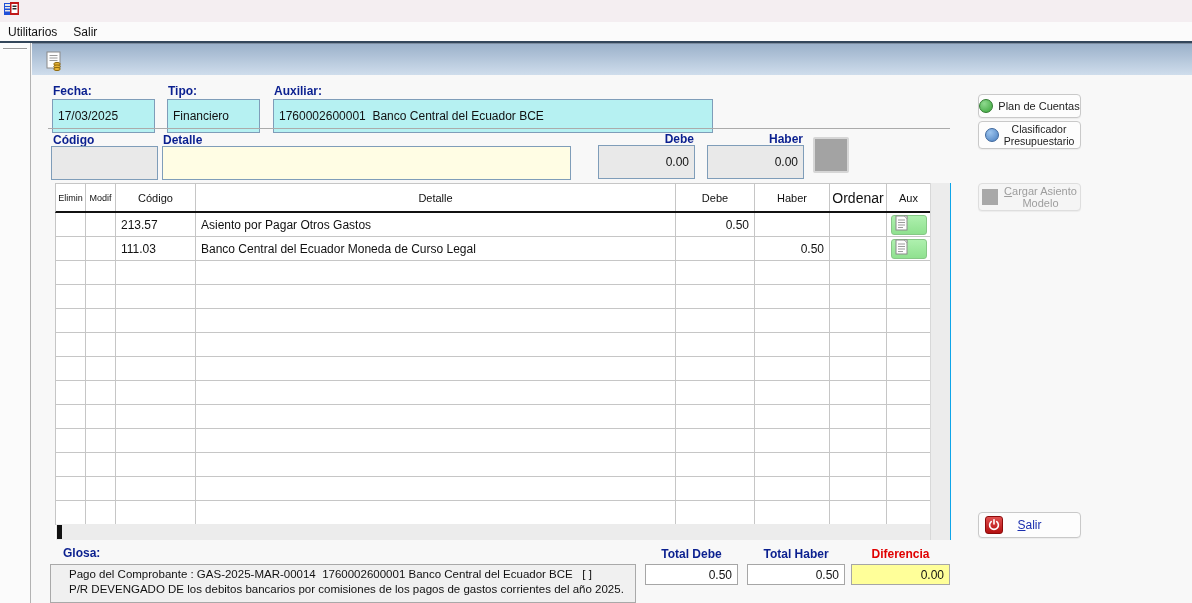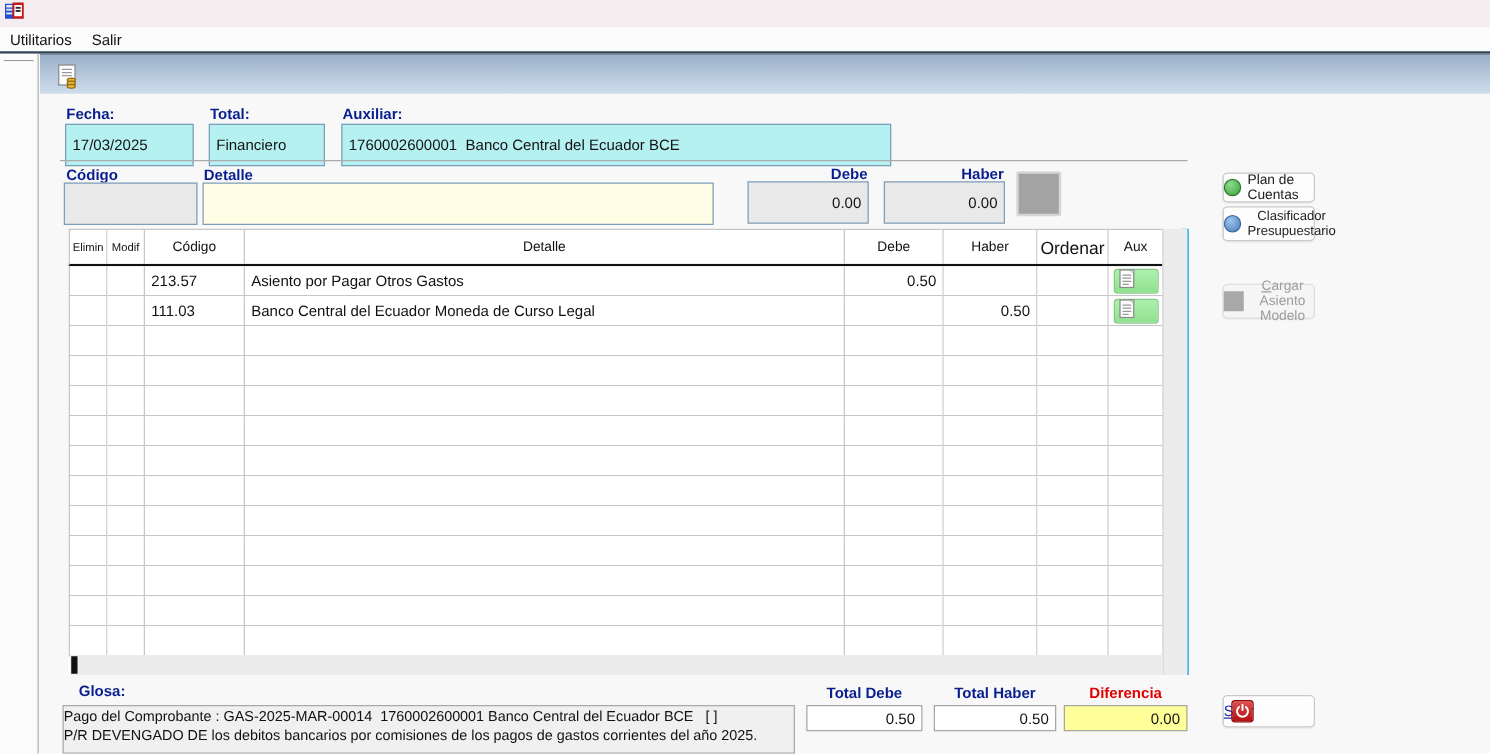--- a/index.html
+++ b/index.html
@@ -34,23 +34,23 @@
   .lbl { font-size:12px; font-weight:bold; color:#0a1f8f; }
   .inp { border:1px solid #7f9db9; font-size:12px; color:#111;
     display:flex; align-items:center; padding:16px 5px; white-space:pre; background:#fff; }
   .cyan { background:#b6f1f2; }
   .ivory { background:#fffde4; }
   .gray  { background:#e9e9e9; }
   .num { justify-content:flex-end; }
   .sep { background:#ababab; height:1px; }
 
   
-  .side-btn { left:978px; width:74px; background:#fdfdfd; border:1px solid #c9c9c9;
-    border-radius:4px; display:flex; align-items:center; justify-content:space-between;
-    font-size:11px; color:#222; cursor:default; box-shadow:0 1px 1px rgba(0,0,0,0.05);margin-top:44px; }
+  .side-btn { left:978px; width:103px; background:#fdfdfd; border:1px solid #c9c9c9;
+    border-radius:4px; display:flex; align-items:center; justify-content:center;
+    font-size:11px; color:#222; cursor:default; box-shadow:0 1px 1px rgba(0,0,0,0.05); }
   .sphere { width:14px; height:14px; border-radius:50%; flex:0 0 auto; }
   .sphere.green { background:radial-gradient(circle at 35% 30%,#8fd98f,#3aa53a);
     border:1px solid #2f7a2f; }
   .sphere.blue  { background:radial-gradient(circle at 35% 30%,#9cc4ee,#4a7fc0);
     border:1px solid #3c669c; }
   .two-line { display:flex; flex-direction:column; line-height:12px; text-align:center; }
   .disabled-txt { color:#9d9d9d; }
   .uf { display:inline-block; }
   .uf::first-letter { text-decoration:underline; }
   .salir-txt { color:#1a2eae; font-size:12px; }
@@ -83,21 +83,21 @@
   .aux-btn { width:36px; height:20px; border-radius:3px;
     background:linear-gradient(#aef0ae,#8fe18f); border:1px solid #86c886;
     display:flex; align-items:center; padding-left:3px; cursor:pointer; }
   #vscroll { left:930px; top:183px; width:20px; height:357px; background:#ececec;
     border-left:1px solid #d8d8d8; }
   #hscroll { left:56px; top:524px; width:874px; height:16px; background:#ececec; }
   #hthumb { left:57px; top:525px; width:5px; height:14px; background:#111; }
 
   
   #glosa-box { left:50px; top:564px; width:586px; height:39px; background:#f0f0f0;
-    border:1px solid #a9a9a9; font-size:11.5px; color:#111; padding:2px 0;
+    border:1px solid #a9a9a9; font-size:11.5px; color:#111; padding:2px 18px;
     line-height:15px; overflow:hidden; }
   #glosa-box div { white-space:pre; }
   .tot-lbl { top:547px; font-size:12px; font-weight:bold; color:#0a1f8f;
     text-align:center; }
   .tot-box { top:564px; height:21px; background:#fff; border:1px solid #a6a6a6;
     font-size:12px; color:#111; display:flex; align-items:center;
     justify-content:flex-end; padding-right:5px; }
   .red { color:#e00000; }
   .yellow { background:#ffff99; }
 </style>
@@ -141,21 +141,21 @@
         <ellipse cx="13" cy="13" rx="3.2" ry="1.6" fill="#e8b435" stroke="#8f6a10"></ellipse>
         <ellipse cx="13" cy="15.5" rx="3.2" ry="1.6" fill="#e8b435" stroke="#8f6a10"></ellipse>
         <ellipse cx="13" cy="18" rx="3.2" ry="1.6" fill="#e8b435" stroke="#8f6a10"></ellipse>
       </svg>
     </span>
   </div>
 
   <div class="abs lbl" style="left:53px; top:84px;">Fecha:</div>
   <div class="abs inp cyan" style="left:52px; top:99px; width:103px; height:23px;">17/03/2025</div>
 
-  <div class="abs lbl" style="left:168px; top:84px;">Total:</div>
+  <div class="abs lbl" style="left:168px; top:84px;">Tipo:</div>
   <div class="abs inp cyan" style="left:167px; top:99px; width:93px; height:23px;">Financiero</div>
 
   <div class="abs lbl" style="left:274px; top:84px;">Auxiliar:</div>
   <div class="abs inp cyan" style="left:273px; top:99px; width:440px; height:23px;">1760002600001  Banco Central del Ecuador BCE</div>
 
   <div class="abs sep" style="left:48px; top:128px; width:902px;"></div>
 
   <div class="abs lbl" style="left:53px; top:133px;">Código</div>
   <div class="abs inp gray" style="left:51px; top:146px; width:107px; height:25px;"></div>
 

